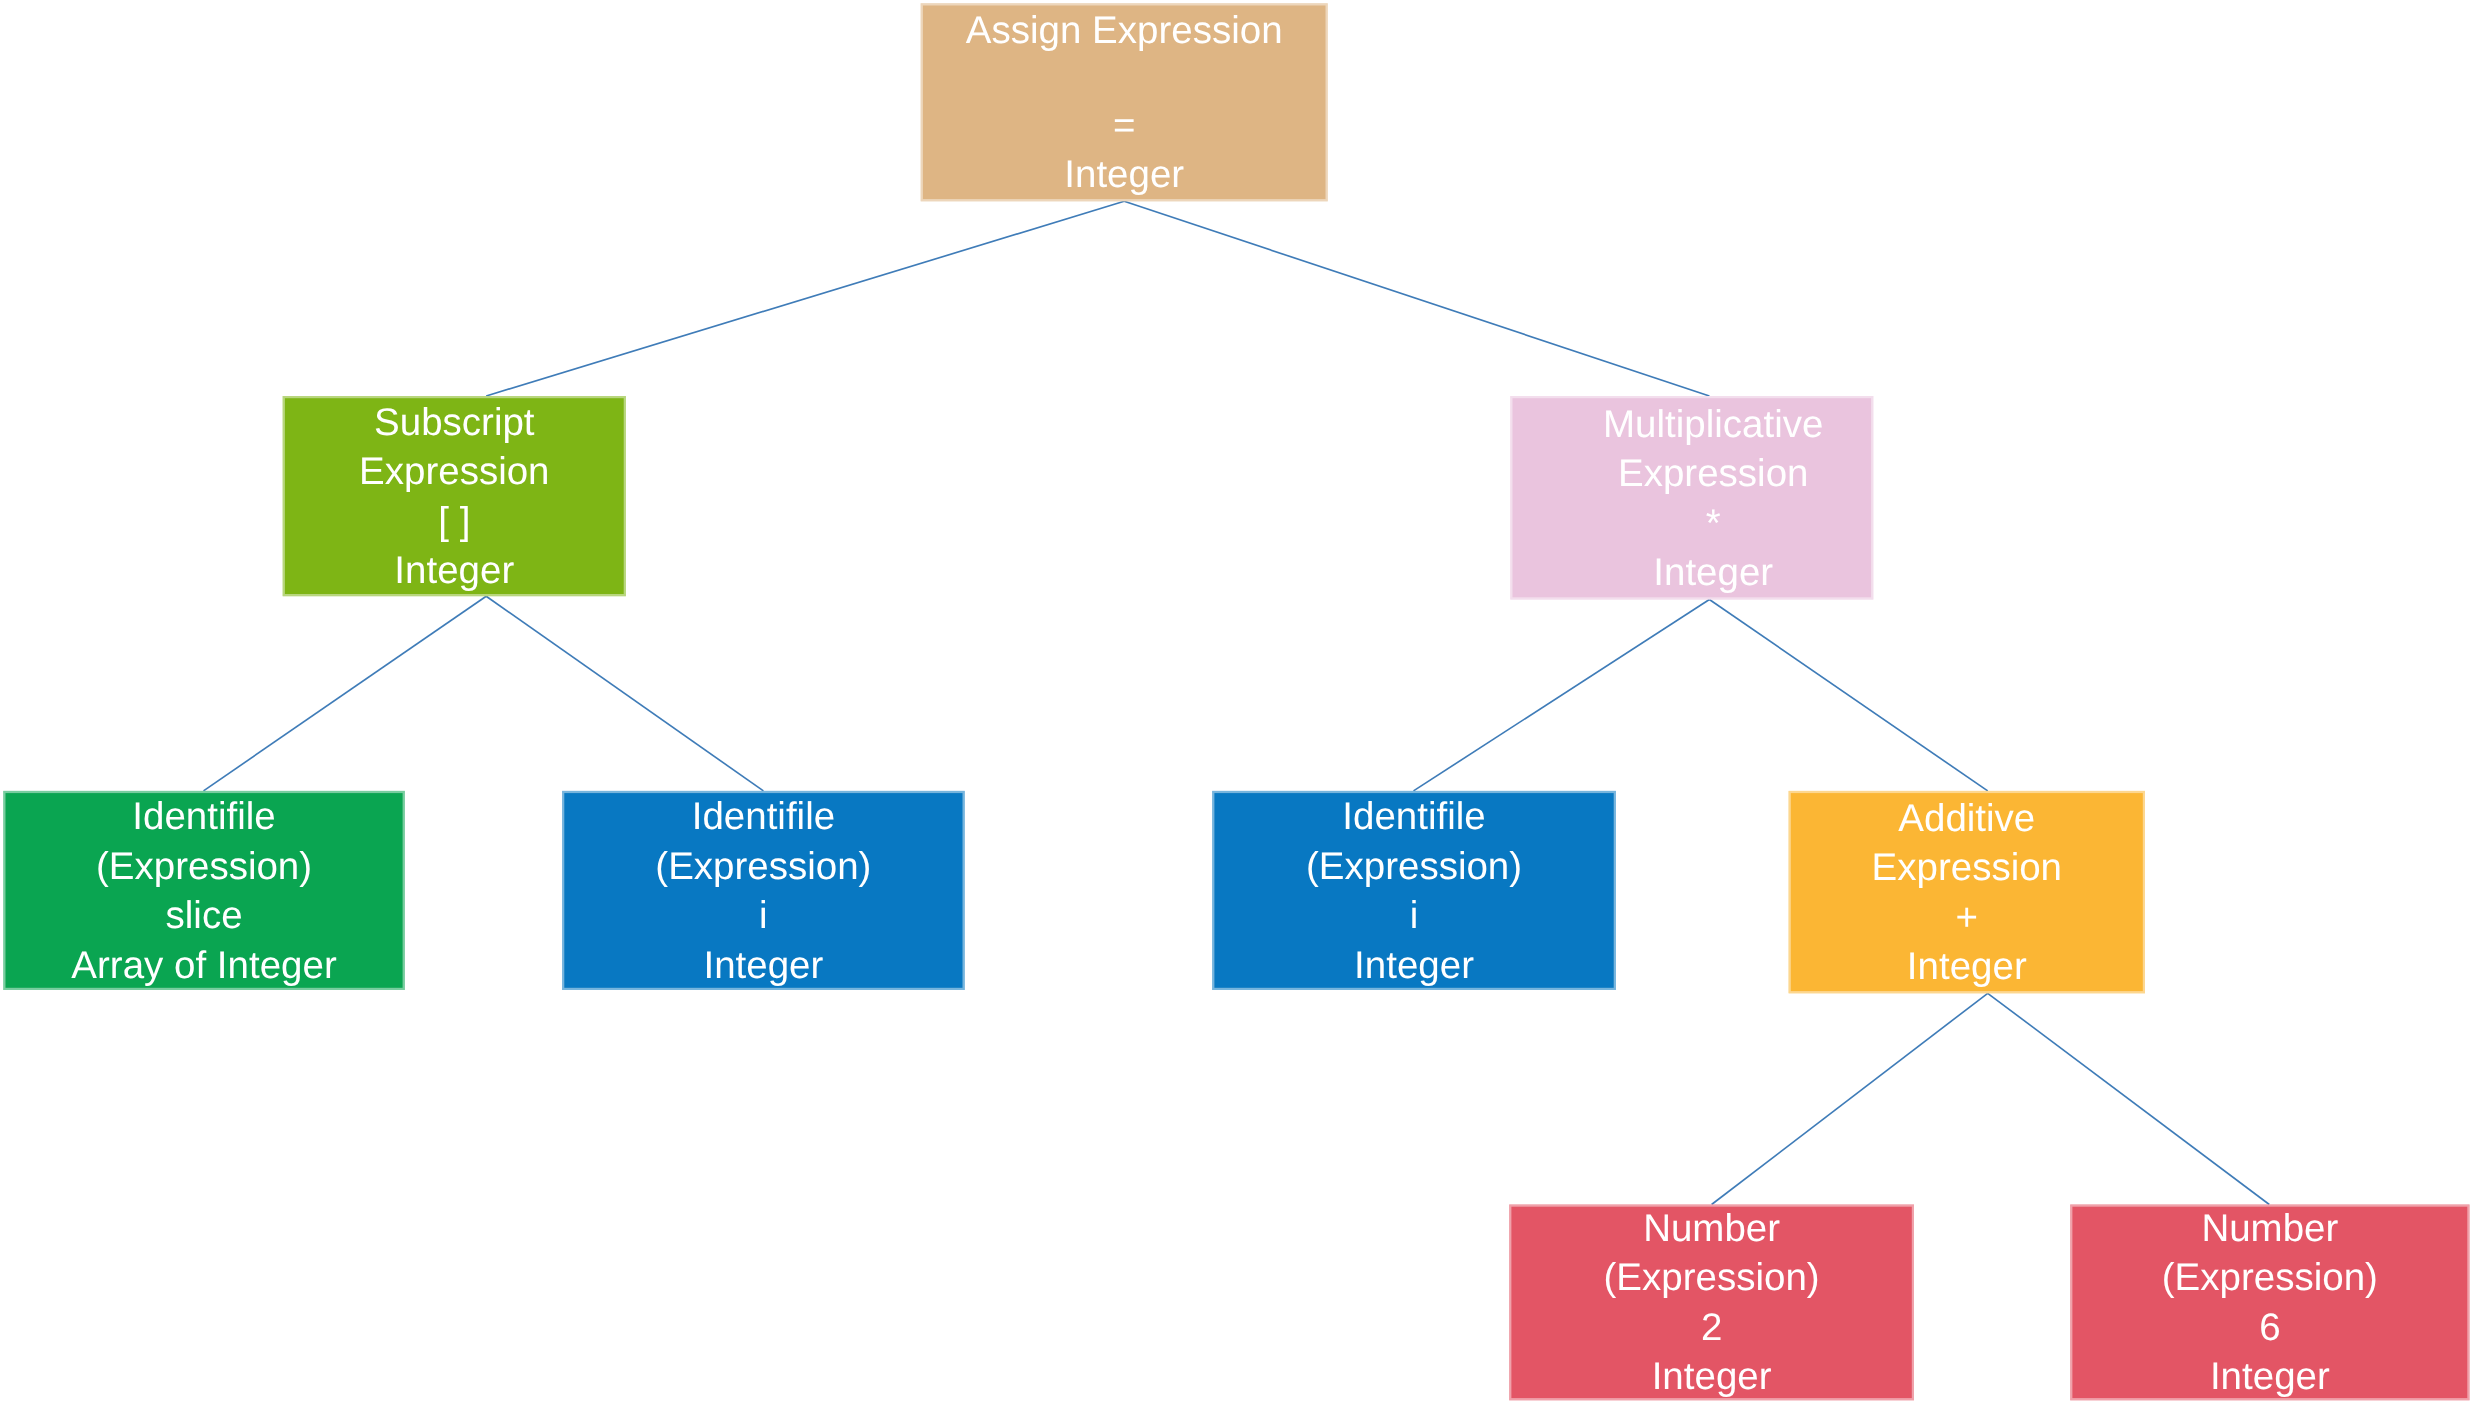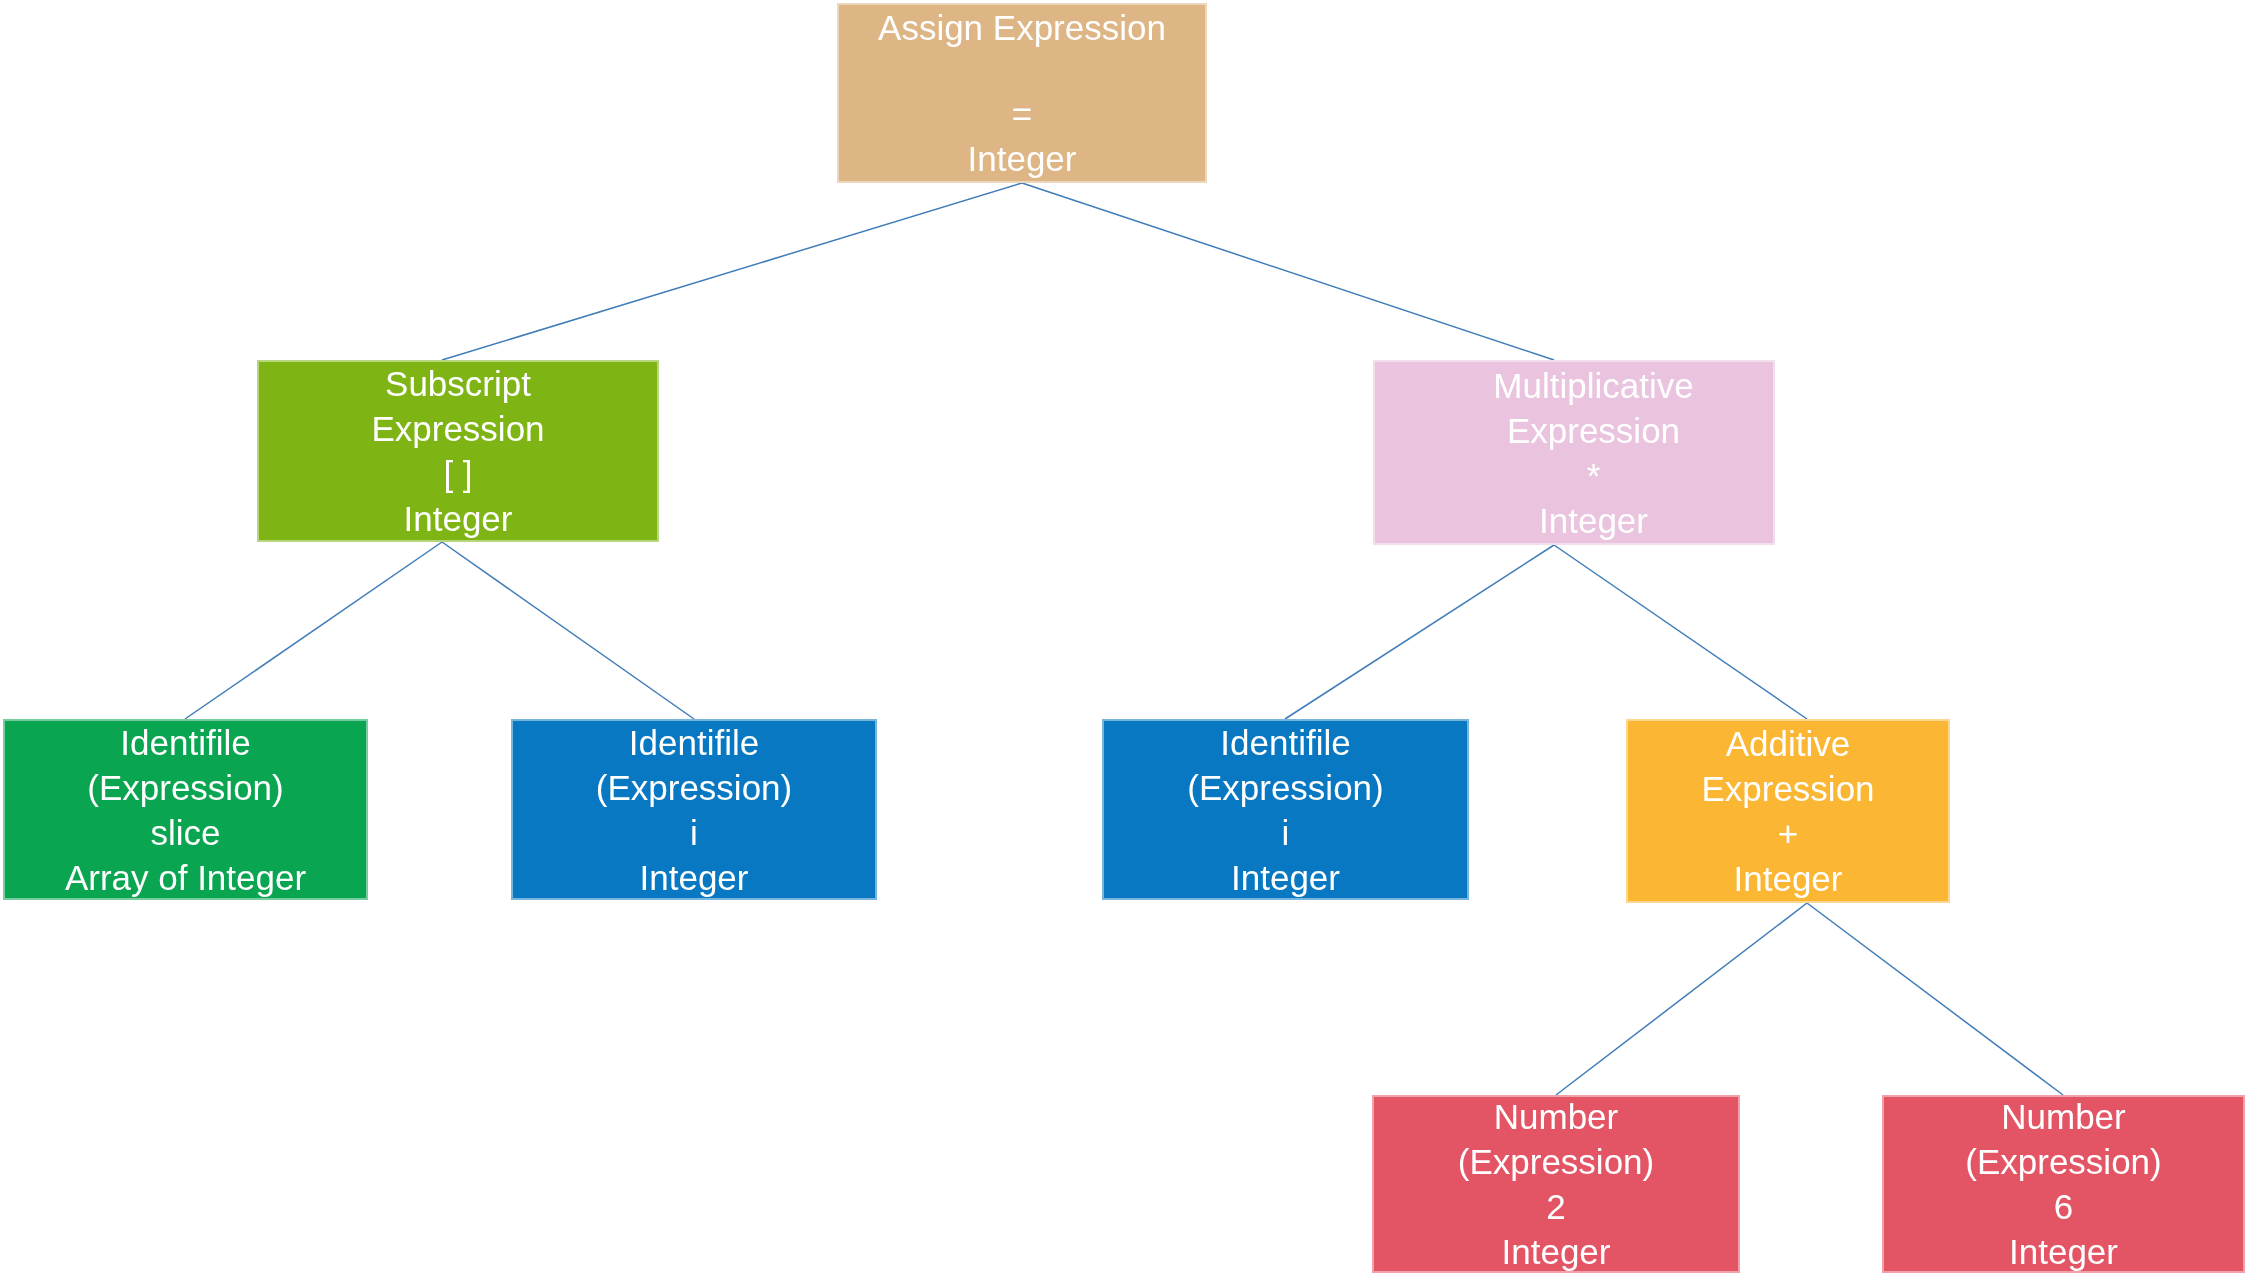--- a/index.html
+++ b/index.html
@@ -59,28 +59,28 @@
     <line x1="1807" y1="903" x2="2063" y2="1095" stroke-width="1.5" stroke="#3f7cb8"></line>
   </svg>
 
   <div class="node" style="left: 837px; top: 3px; width: 370px; height: 180px; background-color: rgb(222, 181, 132);">
     <span class="line">Assign Expression</span>
     <span class="line"></span>
     <span class="line">=</span>
     <span class="line">Integer</span>
   </div>
 
-  <div class="node" style="left: 257px; top: 360px; width: 402px; height: 182px; background-color: rgb(126, 181, 21);">
+  <div class="node" style="left: 257px; top: 360px; width: 312px; height: 182px; background-color: rgb(126, 181, 21);">
     <span class="line">Subscript</span>
     <span class="line">Expression</span>
     <span class="line">[ ]</span>
     <span class="line">Integer</span>
   </div>
 
-  <div class="node" style="left: 1373px; top: 360px; width: 402px; height: 185px; background-color: rgb(234, 196, 222); padding-left: 39px;">
+  <div class="node" style="left: 1373px; top: 360px; width: 330px; height: 185px; background-color: rgb(234, 196, 222); padding-left: 39px;">
     <span class="line">Multiplicative</span>
     <span class="line">Expression</span>
     <span class="line">*</span>
     <span class="line">Integer</span>
   </div>
 
   <div class="node" style="left: 3px; top: 719px; width: 365px; height: 181px; background-color: rgb(10, 165, 81);">
     <span class="line">Identifile</span>
     <span class="line">(Expression)</span>
     <span class="line">slice</span>

